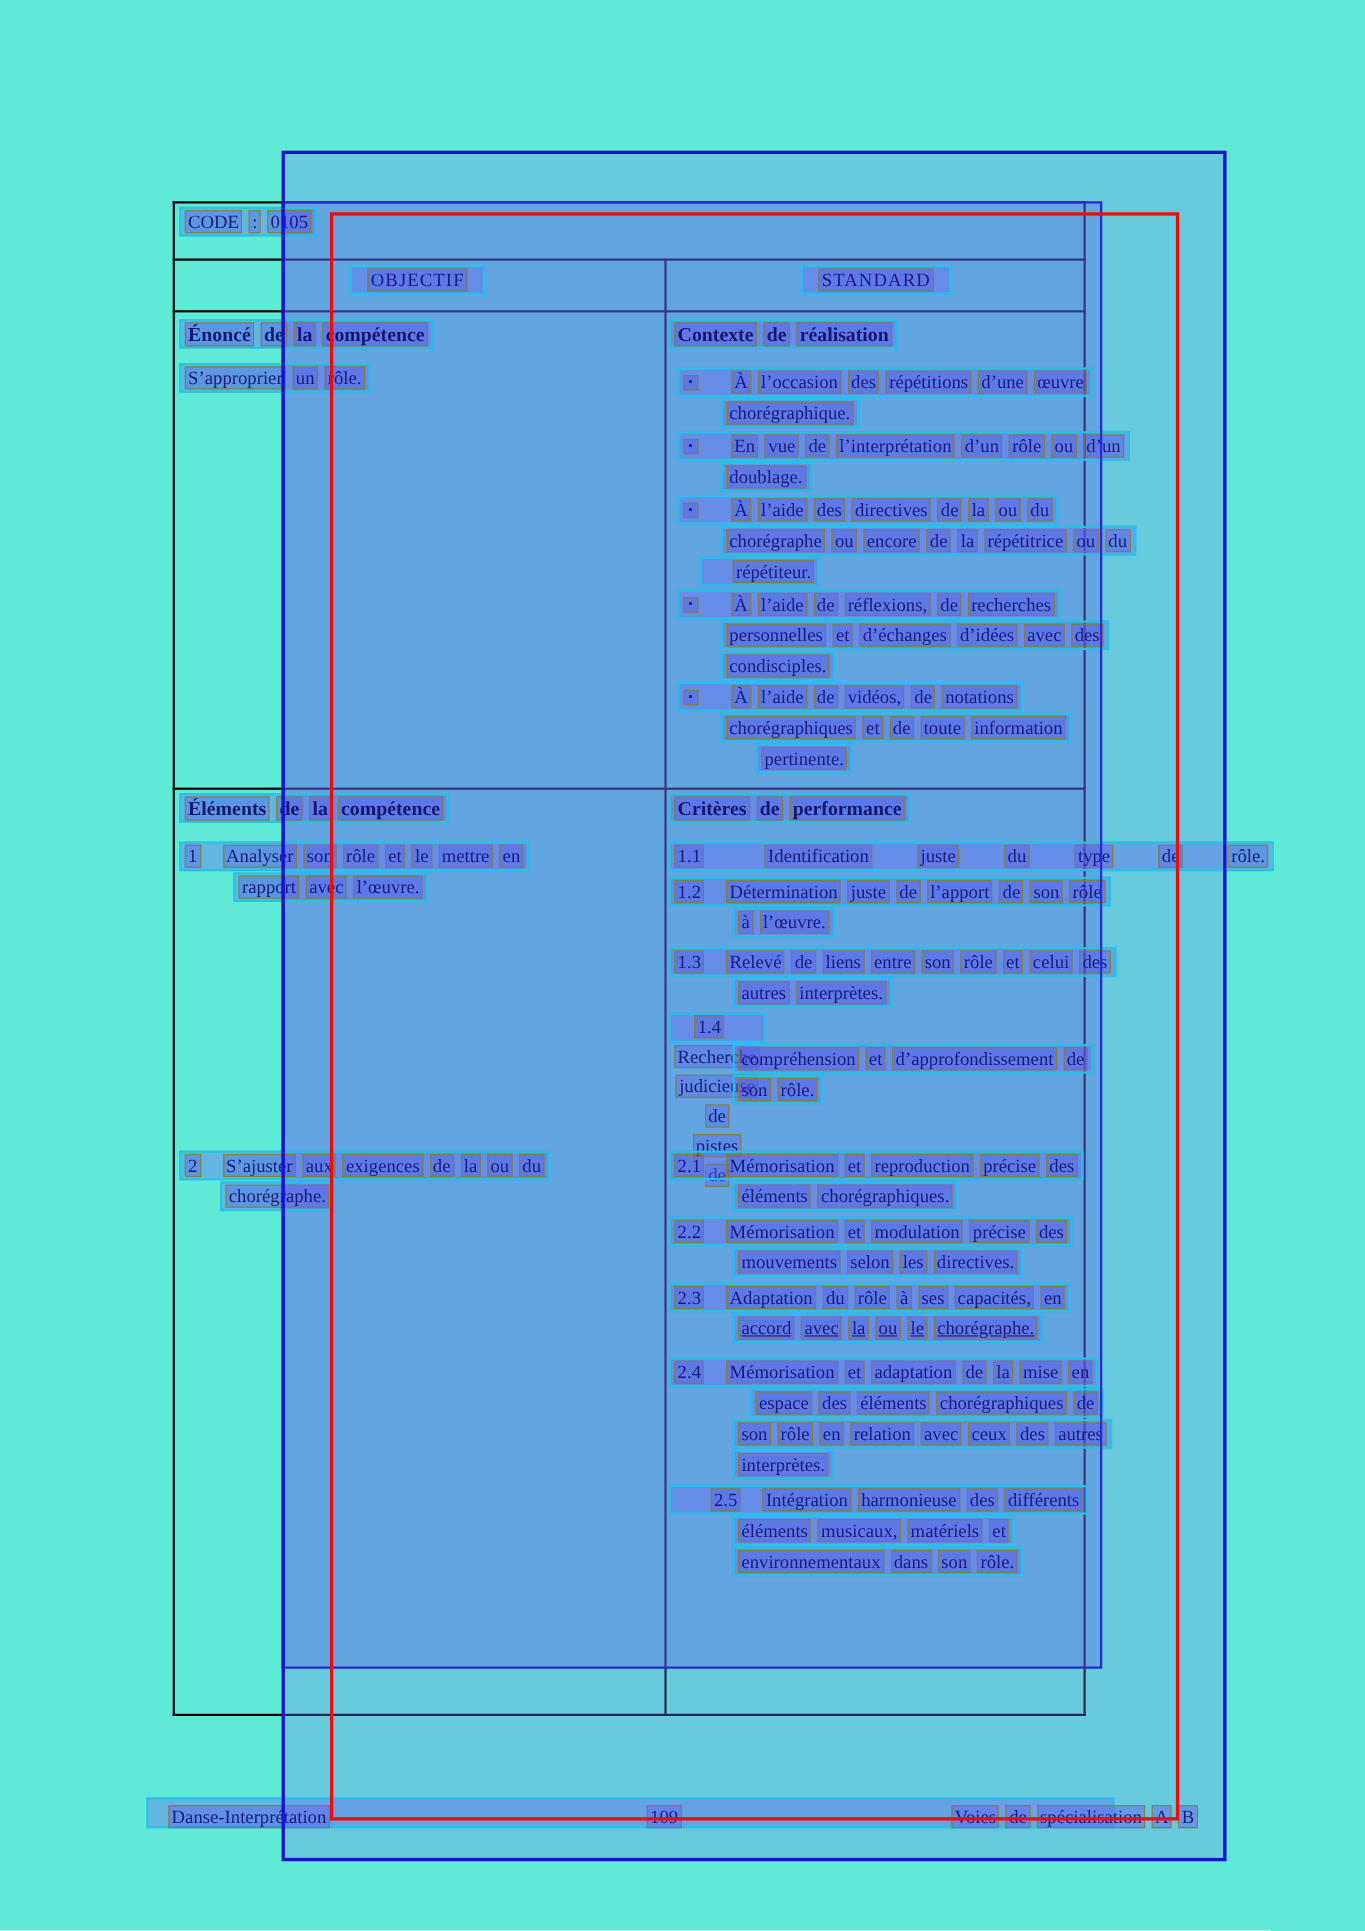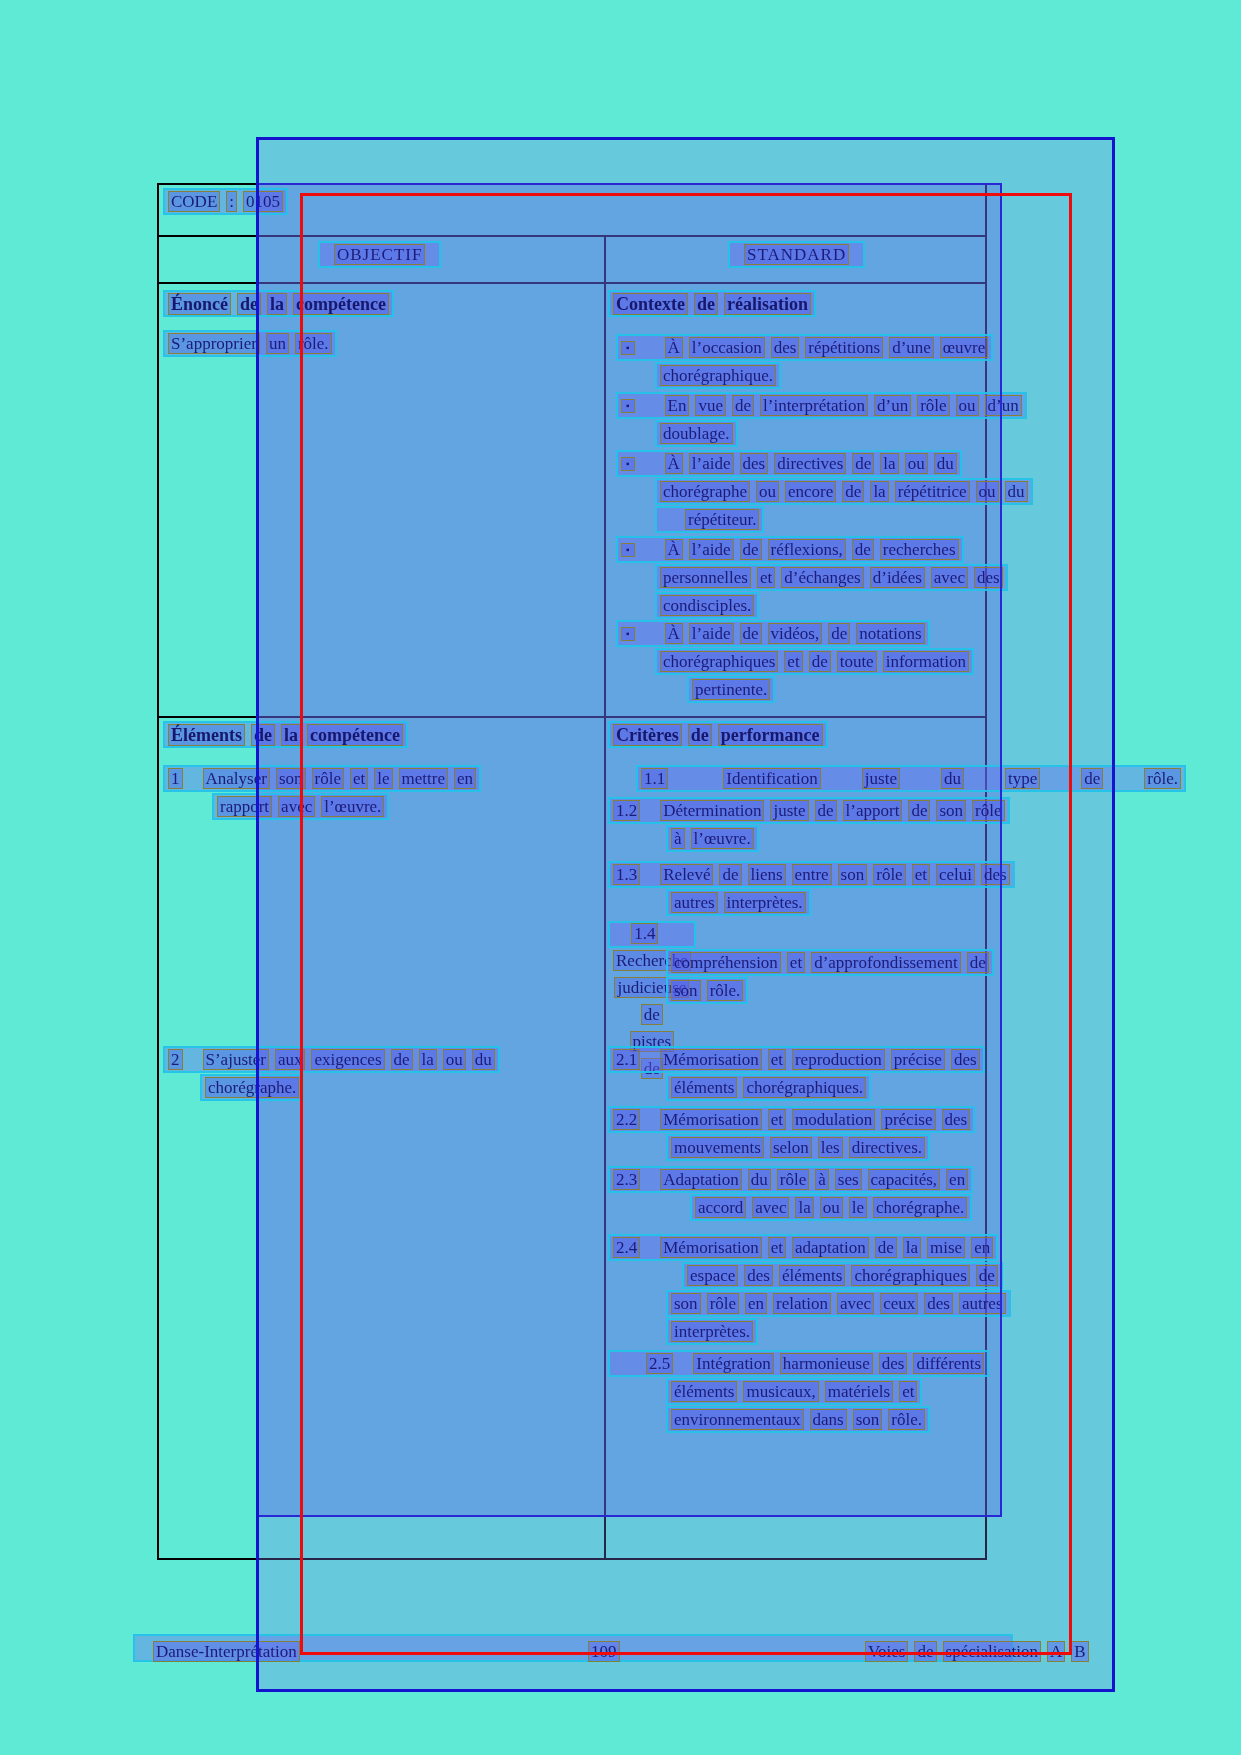--- a/index.html
+++ b/index.html
@@ -113,21 +113,21 @@
       <div class="tr" style="left: 655px; top: 478px;">
         <span class="w">chorégraphe</span>
         <span class="w">ou</span>
         <span class="w">encore</span>
         <span class="w">de</span>
         <span class="w">la</span>
         <span class="w">répétitrice</span>
         <span class="w">ou</span>
         <span class="w">du</span>
       </div>
-      <div class="tr" style="left: 655px; top: 506px; padding-left: 28px;">
+      <div class="tr" style="left: 636px; top: 506px; padding-left: 28px;">
         <span class="w">répétiteur.</span>
       </div>
       <div class="tr" style="left: 616px; top: 536px;">
         <span class="w blt">▪</span>
         <span class="w">À</span>
         <span class="w">l’aide</span>
         <span class="w">de</span>
         <span class="w">réflexions,</span>
         <span class="w">de</span>
         <span class="w">recherches</span>
@@ -194,21 +194,21 @@
         <span class="w">aux</span>
         <span class="w">exigences</span>
         <span class="w">de</span>
         <span class="w">la</span>
         <span class="w">ou</span>
         <span class="w">du</span>
       </div>
       <div class="tr" style="left: 200px; top: 1074px;">
         <span class="w">chorégraphe.</span>
       </div>
-      <div class="tr" style="left: 636px; top: 765px; gap: 41px;">
+      <div class="tr" style="left: 608px; top: 765px; gap: 41px;">
         <span class="w num">1.1</span>
         <span class="w">Identification</span>
         <span class="w">juste</span>
         <span class="w">du</span>
         <span class="w">type</span>
         <span class="w">de</span>
         <span class="w">rôle.</span>
       </div>
       <div class="tr" style="left: 608px; top: 797px;">
         <span class="w num">1.2</span>
@@ -287,21 +287,21 @@
       <div class="tr" style="left: 608px; top: 1166px;">
         <span class="w num">2.3</span>
         <span class="w">Adaptation</span>
         <span class="w">du</span>
         <span class="w">rôle</span>
         <span class="w">à</span>
         <span class="w">ses</span>
         <span class="w">capacités,</span>
         <span class="w">en</span>
       </div>
-      <div class="tr" style="left: 690px; top: 1194px;">
+      <div class="tr" style="left: 666px; top: 1194px; text-decoration: underline;">
         <span class="w">accord</span>
         <span class="w">avec</span>
         <span class="w">la</span>
         <span class="w">ou</span>
         <span class="w">le</span>
         <span class="w">chorégraphe.</span>
       </div>
       <div class="tr" style="left: 608px; top: 1234px;">
         <span class="w num">2.4</span>
         <span class="w">Mémorisation</span>

